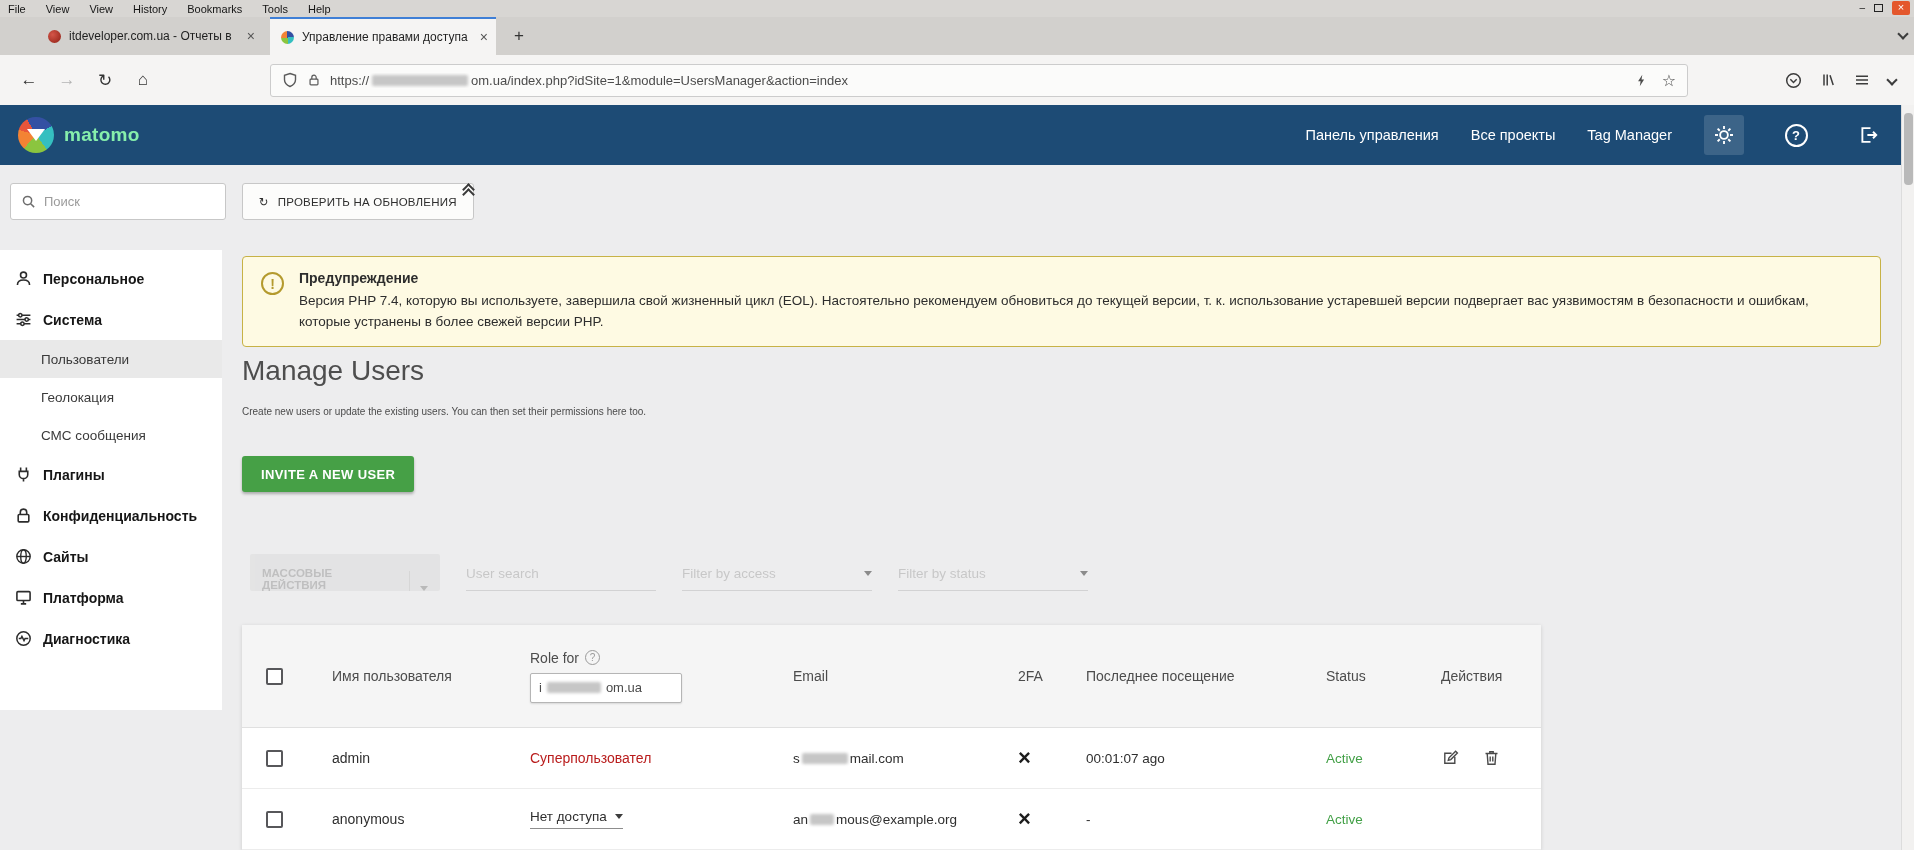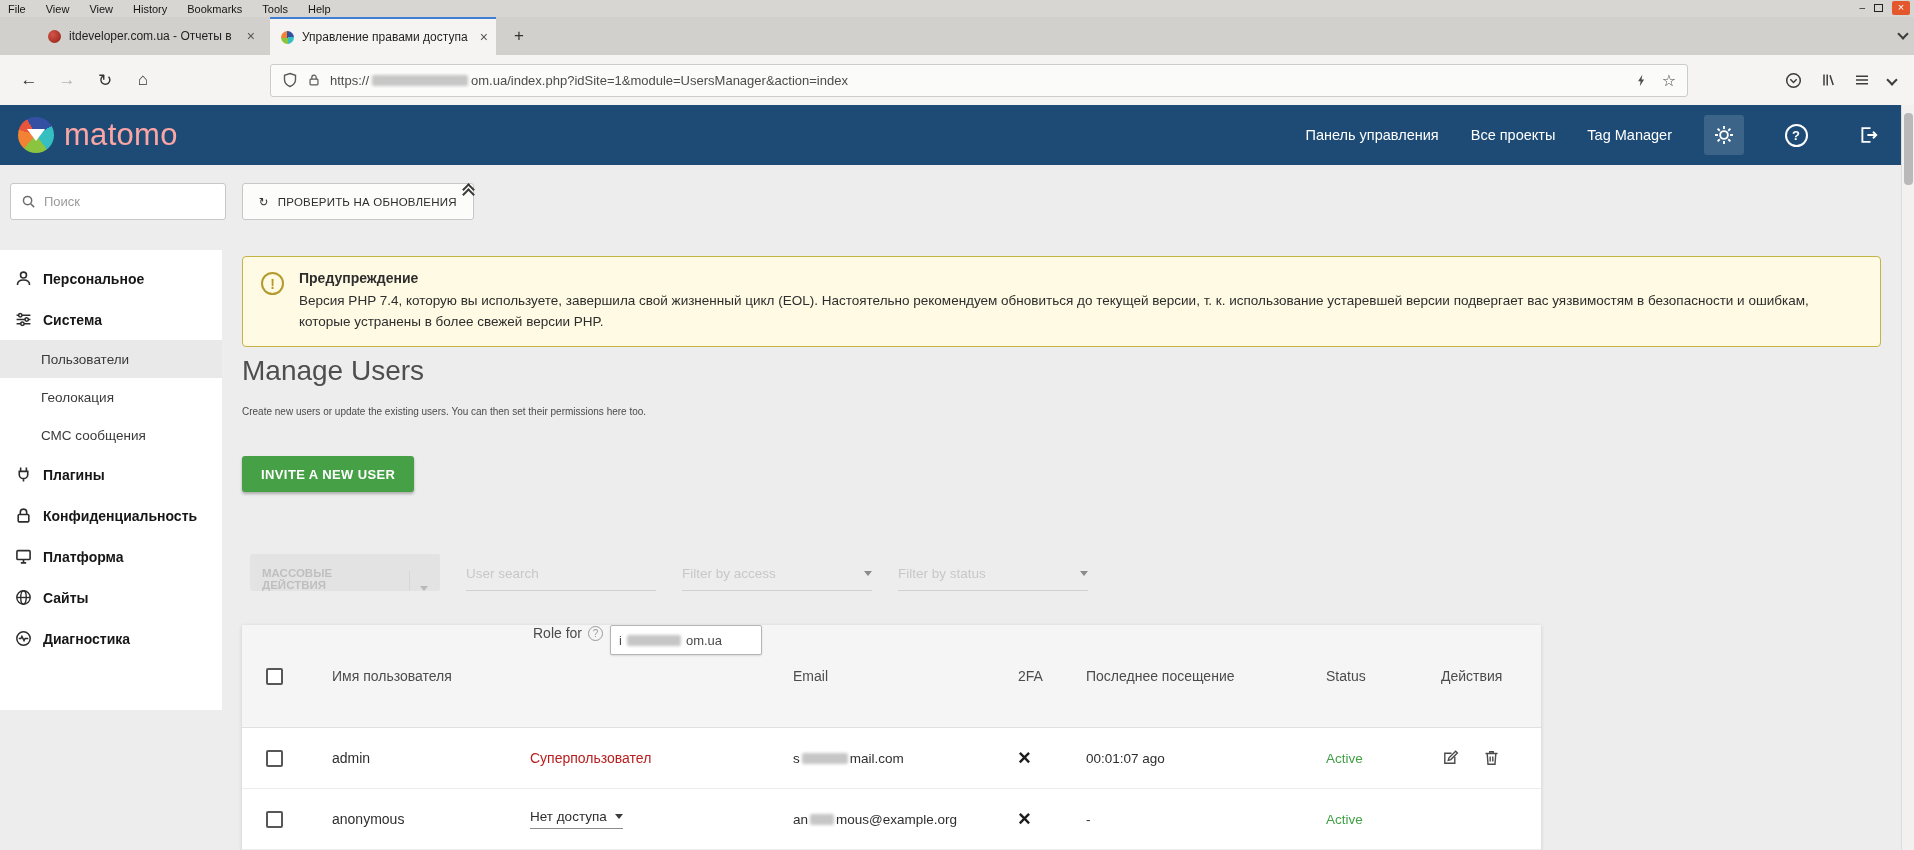--- a/index.html
+++ b/index.html
@@ -38,21 +38,21 @@
   .smudge{display:inline-block;height:11px;background:#c6c6c6;border-radius:2px;filter:blur(1.6px)}
   .url-actions{margin-left:auto;display:flex;align-items:center;gap:14px;color:#4c4c4c}
   .url-star{font-size:16px;color:#4c4c4c}
   .nav-right{margin-left:auto;display:flex;align-items:center;gap:18px;color:#3c3c3c;padding-right:4px}
 
   
   .mheader{position:absolute;left:0;top:105px;width:100%;height:60px;background:#1d4b75;display:flex;align-items:center;padding:0 26px 0 18px;z-index:10}
   .brand{display:flex;align-items:center;gap:10px}
   .logo-mark{width:36px;height:36px;border-radius:50%;background:conic-gradient(from -30deg,#3450a3 0 25%,#35bfc0 0 48%,#8bc53f 0 70%,#f38334 0 88%,#e8553a 0 100%);position:relative}
   .logo-mark::after{content:"";position:absolute;left:9px;top:12px;width:18px;height:12px;background:#fff;clip-path:polygon(0 0,50% 100%,100% 0)}
-  .brand-name{color:#fca5a5;font-size:31px;font-weight:400;letter-spacing:.3px}
+  .brand-name{color:#86efac;font-size:19px;font-weight:700;letter-spacing:.3px}
   .mh-right{margin-left:auto;display:flex;align-items:center;gap:32px}
   .mh-link{color:#fff;font-size:14.5px;white-space:nowrap}
   .mh-iconbtn{width:40px;height:40px;border-radius:3px;display:flex;align-items:center;justify-content:center;color:#fff}
   .mh-iconbtn.tile{background:rgba(255,255,255,.14)}
   .help-circle{width:23px;height:23px;border:2px solid #fff;border-radius:50%;color:#fff;font-size:13px;font-weight:700;display:flex;align-items:center;justify-content:center}
 
   
   .page{position:absolute;left:0;top:165px;width:100%;height:685px}
   .searchbox{position:absolute;left:10px;top:18px;width:216px;height:37px;background:#fff;border:1px solid #c7c7c7;border-radius:3px;display:flex;align-items:center;gap:8px;padding:0 10px;color:#6d6d6d}
   .searchbox input{border:none;outline:none;background:transparent;font-size:13px;color:#333;width:100%;font-family:inherit}
@@ -95,21 +95,21 @@
   .cell{display:flex;align-items:center;padding-left:28px}
   .thead .cell{font-size:14px;color:#4c4c4c}
   .c-check{width:62px;padding-left:24px}
   .c-name{width:198px}
   .c-role{width:263px}
   .c-email{width:225px}
   .c-2fa{width:68px}
   .c-last{width:240px}
   .c-status{width:115px}
   .c-actions{flex:1;gap:24px}
-  .thead .c-role{flex-direction:row;align-items:flex-start;justify-content:center;gap:7px}
+  .thead .c-role{flex-direction:column;align-items:flex-start;justify-content:center;gap:7px}
   .role-label{display:flex;align-items:center;gap:6px}
   .q-circle{width:15px;height:15px;border:1px solid #9a9a9a;border-radius:50%;color:#9a9a9a;font-size:10px;display:flex;align-items:center;justify-content:center;flex:0 0 auto}
   .role-select{width:152px;height:30px;background:#fff;border:1px solid #b5b5b5;border-radius:2px;display:flex;align-items:center;gap:5px;padding:0 8px;font-size:13px;color:#4a4a4a;box-shadow:0 1px 2px rgba(0,0,0,.12)}
   input.cb{appearance:none;-webkit-appearance:none;width:17px;height:17px;border:2px solid #57575a;border-radius:2px;background:#fff}
   .muted{color:#b91c1c}
   .x-mark{font-size:22px;font-weight:700;color:#1c1c1c;line-height:1}
   .status-active{color:#43a047;font-size:13.5px}
   .small-txt{font-size:13.5px}
   .email-cell{font-size:13.5px;display:flex;align-items:center;gap:2px;white-space:nowrap}
   .act-icon{color:#4a4a4a;display:inline-flex}
@@ -299,36 +299,36 @@
         <span class="side-icon">
           <svg width="17" height="17" viewBox="0 0 16 16" fill="none" stroke="currentColor" stroke-width="1.5">
               <rect x="3" y="7" width="10" height="7" rx="1"></rect>
               <path d="M5 7V5a3 3 0 0 1 6 0v2"></path>
             </svg>
         </span>
         <span>Конфиденциальность</span>
       </div>
       <div class="side-top">
         <span class="side-icon">
-          <svg width="17" height="17" viewBox="0 0 16 16" fill="none" stroke="currentColor" stroke-width="1.5">
-              <rect x="1.8" y="2.5" width="12.4" height="8.3" rx="1"></rect>
-              <path d="M5.5 14h5M8 10.8V14"></path>
-            </svg>
-        </span>
-        <span>Платформа</span>
-      </div>
-      <div class="side-top">
-        <span class="side-icon">
           <svg width="17" height="17" viewBox="0 0 16 16" fill="none" stroke="currentColor" stroke-width="1.3">
               <circle cx="8" cy="8" r="6.3"></circle>
               <ellipse cx="8" cy="8" rx="2.6" ry="6.3"></ellipse>
               <path d="M1.7 8h12.6"></path>
             </svg>
         </span>
         <span>Сайты</span>
+      </div>
+      <div class="side-top">
+        <span class="side-icon">
+          <svg width="17" height="17" viewBox="0 0 16 16" fill="none" stroke="currentColor" stroke-width="1.5">
+              <rect x="1.8" y="2.5" width="12.4" height="8.3" rx="1"></rect>
+              <path d="M5.5 14h5M8 10.8V14"></path>
+            </svg>
+        </span>
+        <span>Платформа</span>
       </div>
       <div class="side-top">
         <span class="side-icon">
           <svg width="17" height="17" viewBox="0 0 16 16" fill="none" stroke="currentColor" stroke-width="1.4">
               <circle cx="8" cy="8" r="6.3"></circle>
               <path d="M3.5 8h2l1-2 2 4 1-2h3"></path>
             </svg>
         </span>
         <span>Диагностика</span>
       </div>

